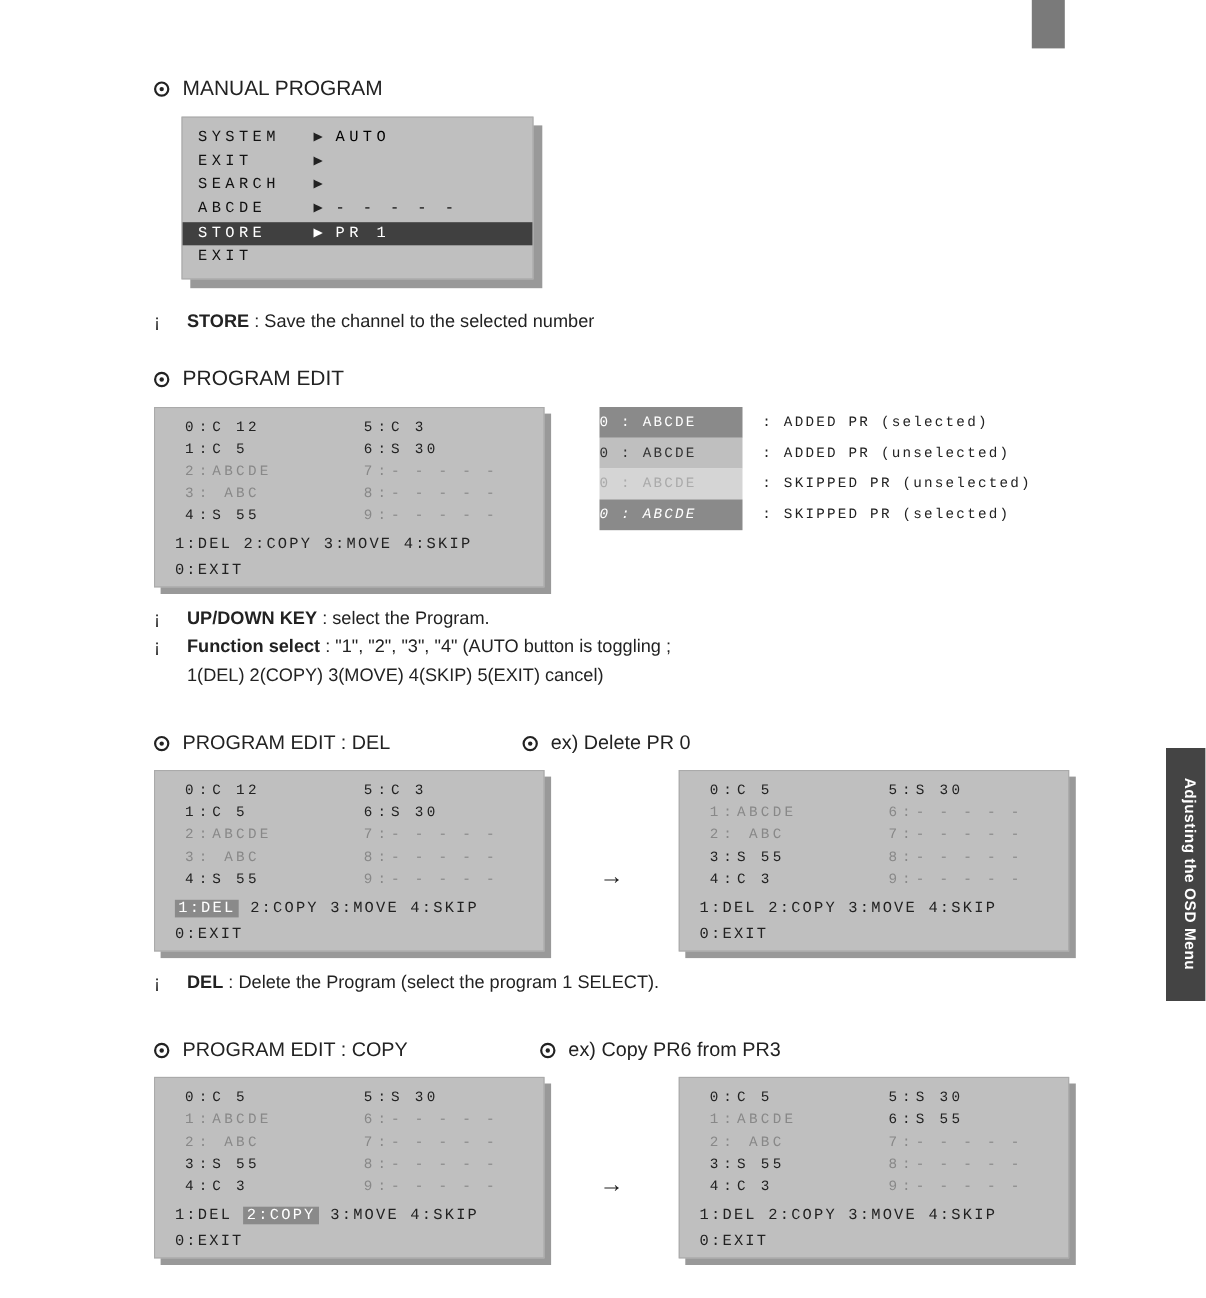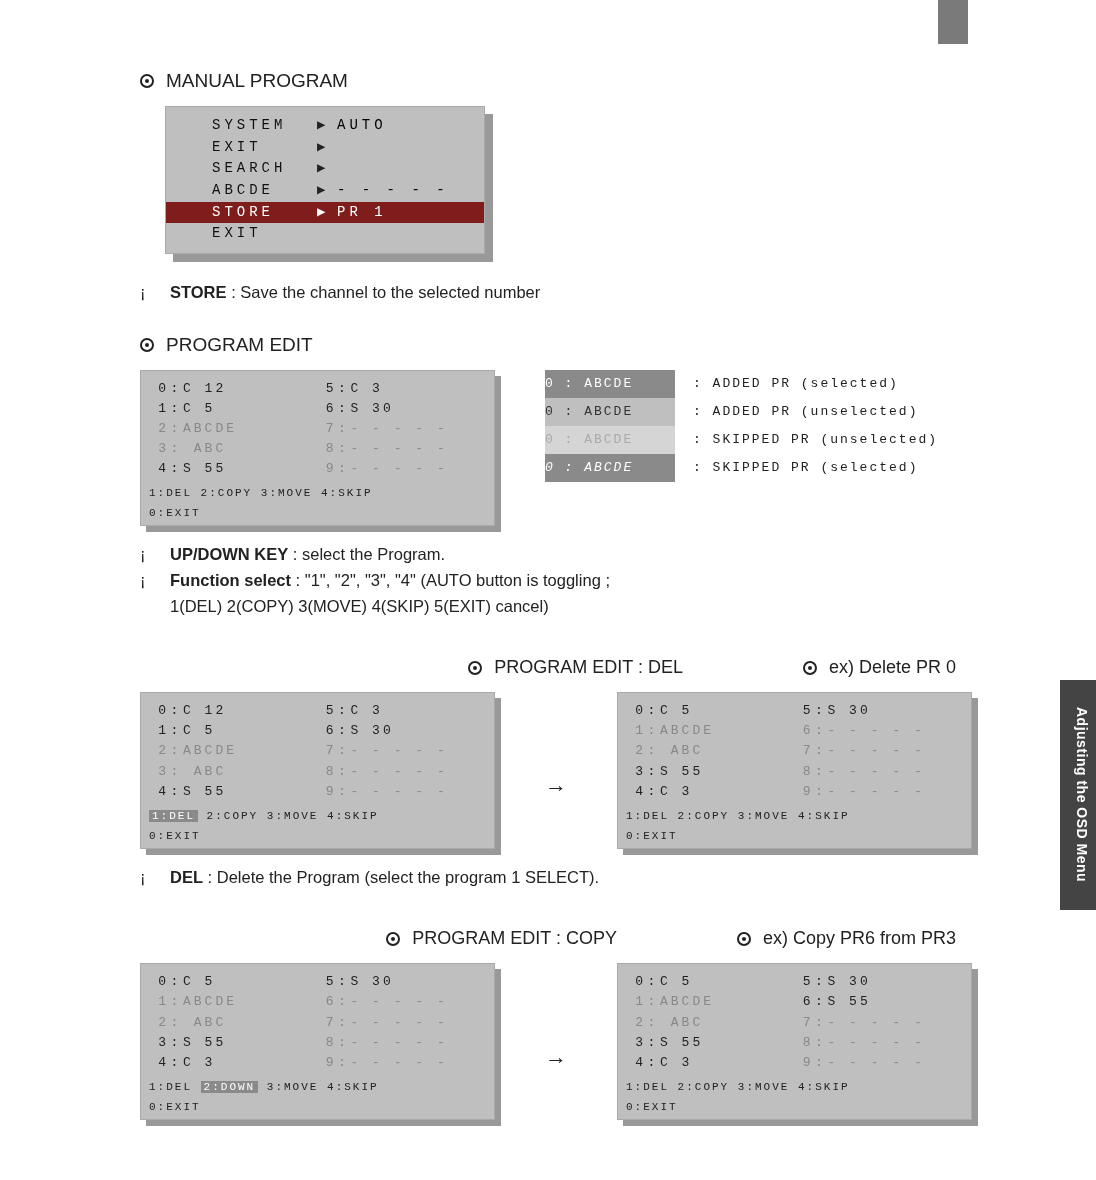--- a/index.html
+++ b/index.html
@@ -83,26 +83,26 @@
   .menu-box {
     background: #bfbfbf;
     padding: 8px 14px;
     font-family: 'Courier New', monospace;
     font-size: 14px;
     letter-spacing: 4px;
     line-height: 1.55;
     min-width: 320px;
     border: 1px solid #aaa;
   }
-  .menu-box.narrow .mrow .lbl { display:inline-block; width:105px;margin-left:32px; }
+  .menu-box.narrow .mrow .lbl { display:inline-block; width:105px; }
   .mrow { white-space: nowrap; }
   .mrow .lbl { display: inline-block; width: 120px; color: #111; }
   .mrow .arr { display: inline-block; width: 20px; }
   .mrow .val { display: inline-block; width: 100px; color: #000000; }
-  .mrow.sel { background: #7f1d1d; color: #fff; margin: 0 -14px; padding: 0 14px; }
+  .mrow.sel { background: #404040; color: #fff; margin: 0 -14px; padding: 0 14px; }
   .mrow.sel .lbl, .mrow.sel .val, .mrow.sel .arr { color: #fff; }
   .note {
     margin: 16px 0 28px 0;
     line-height: 1.55;
     font-size: 16.5px;
   }
   .note .bullet { display: flex; }
   .note .bullet .dot { width: 30px; text-align:left;}
   .note strong { font-weight: bold; }
   .note .indent { margin-left: 30px; }
@@ -117,33 +117,33 @@
     top: 6px;
     left: 6px;
     width: 100%;
     height: 100%;
     background: #999;
     z-index: -1;
   }
   .grid-box {
     background: #bfbfbf;
     border: 1px solid #aaa;
-    padding: 8px 10px 6px 8px;
+    padding: 8px 10px 6px 18px;
     font-family: 'Courier New', monospace;
     font-size: 13px;
     letter-spacing: 3px;
     width: 355px;
   }
   .grid-box .rows { display: flex; }
   .grid-box .col { flex: 1; }
   .grid-box .row { white-space: nowrap; line-height: 1.55; }
   .grid-box .row .n { display:inline-block; width:20px; text-align:right;}
   .grid-box .row .sep { display:inline-block; width:14px; text-align:center;}
   .grid-box .row.dim { color: #888; }
-  .grid-box .cmd { margin-top:8px; font-size:11px; letter-spacing:2px;}
+  .grid-box .cmd { margin-top:8px; font-size:14px; letter-spacing:2px;}
   .grid-box .cmd span.hl { background:#8a8a8a; color:#fff; padding:0 3px;}
   
   .legend {
     font-family: 'Courier New', monospace;
     font-size: 13px;
     letter-spacing: 2px;
     line-height: 2.0;
   }
   .legend .lrow { white-space: nowrap; }
   .legend .badge {
@@ -156,21 +156,21 @@
   }
   .legend .badge.light { background: #bfbfbf; color:#333;}
   .legend .badge.lighter { background: #d5d5d5; color:#aaa;}
   .legend .badge.it { font-style: italic; }
 
   .two-col {
     display: flex;
     align-items: flex-start;
     gap: 50px;
   }
-  .two-col.titles { gap: 120px; align-items: center; justify-content: flex-end; }
+  .two-col.titles { gap: 120px; align-items: center; }
   .arrow-between {
     align-self: center;
     font-size: 22px;
     padding: 0 0px;
     margin-top: 30px;
     flex-shrink: 0;
   }
 </style>
 </head>
 <body>
@@ -346,21 +346,21 @@
               <div class="row"><span><span class="n">4</span><span class="sep">:</span>C   3</span></div>
             </div>
             <div class="col">
               <div class="row"><span><span class="n">5</span><span class="sep">:</span>S  30</span></div>
               <div class="row dim"><span><span class="n">6</span><span class="sep">:</span>- - - - -</span></div>
               <div class="row dim"><span><span class="n">7</span><span class="sep">:</span>- - - - -</span></div>
               <div class="row dim"><span><span class="n">8</span><span class="sep">:</span>- - - - -</span></div>
               <div class="row dim"><span><span class="n">9</span><span class="sep">:</span>- - - - -</span></div>
             </div>
           </div>
-          <div class="cmd">1:DEL  <span class="hl">2:DOWN</span>  3:MOVE  4:SKIP</div>
+          <div class="cmd">1:DEL  <span class="hl">2:COPY</span>  3:MOVE  4:SKIP</div>
           <div class="cmd">0:EXIT</div>
         </div>
       </div>
     <div class="arrow-between">→</div>
     <div class="grid-box-wrap">
         <div class="grid-box" id="copy-after">
           <div class="rows">
             <div class="col">
               <div class="row"><span><span class="n">0</span><span class="sep">:</span>C   5</span></div>
               <div class="row dim"><span><span class="n">1</span><span class="sep">:</span>ABCDE</span></div>

